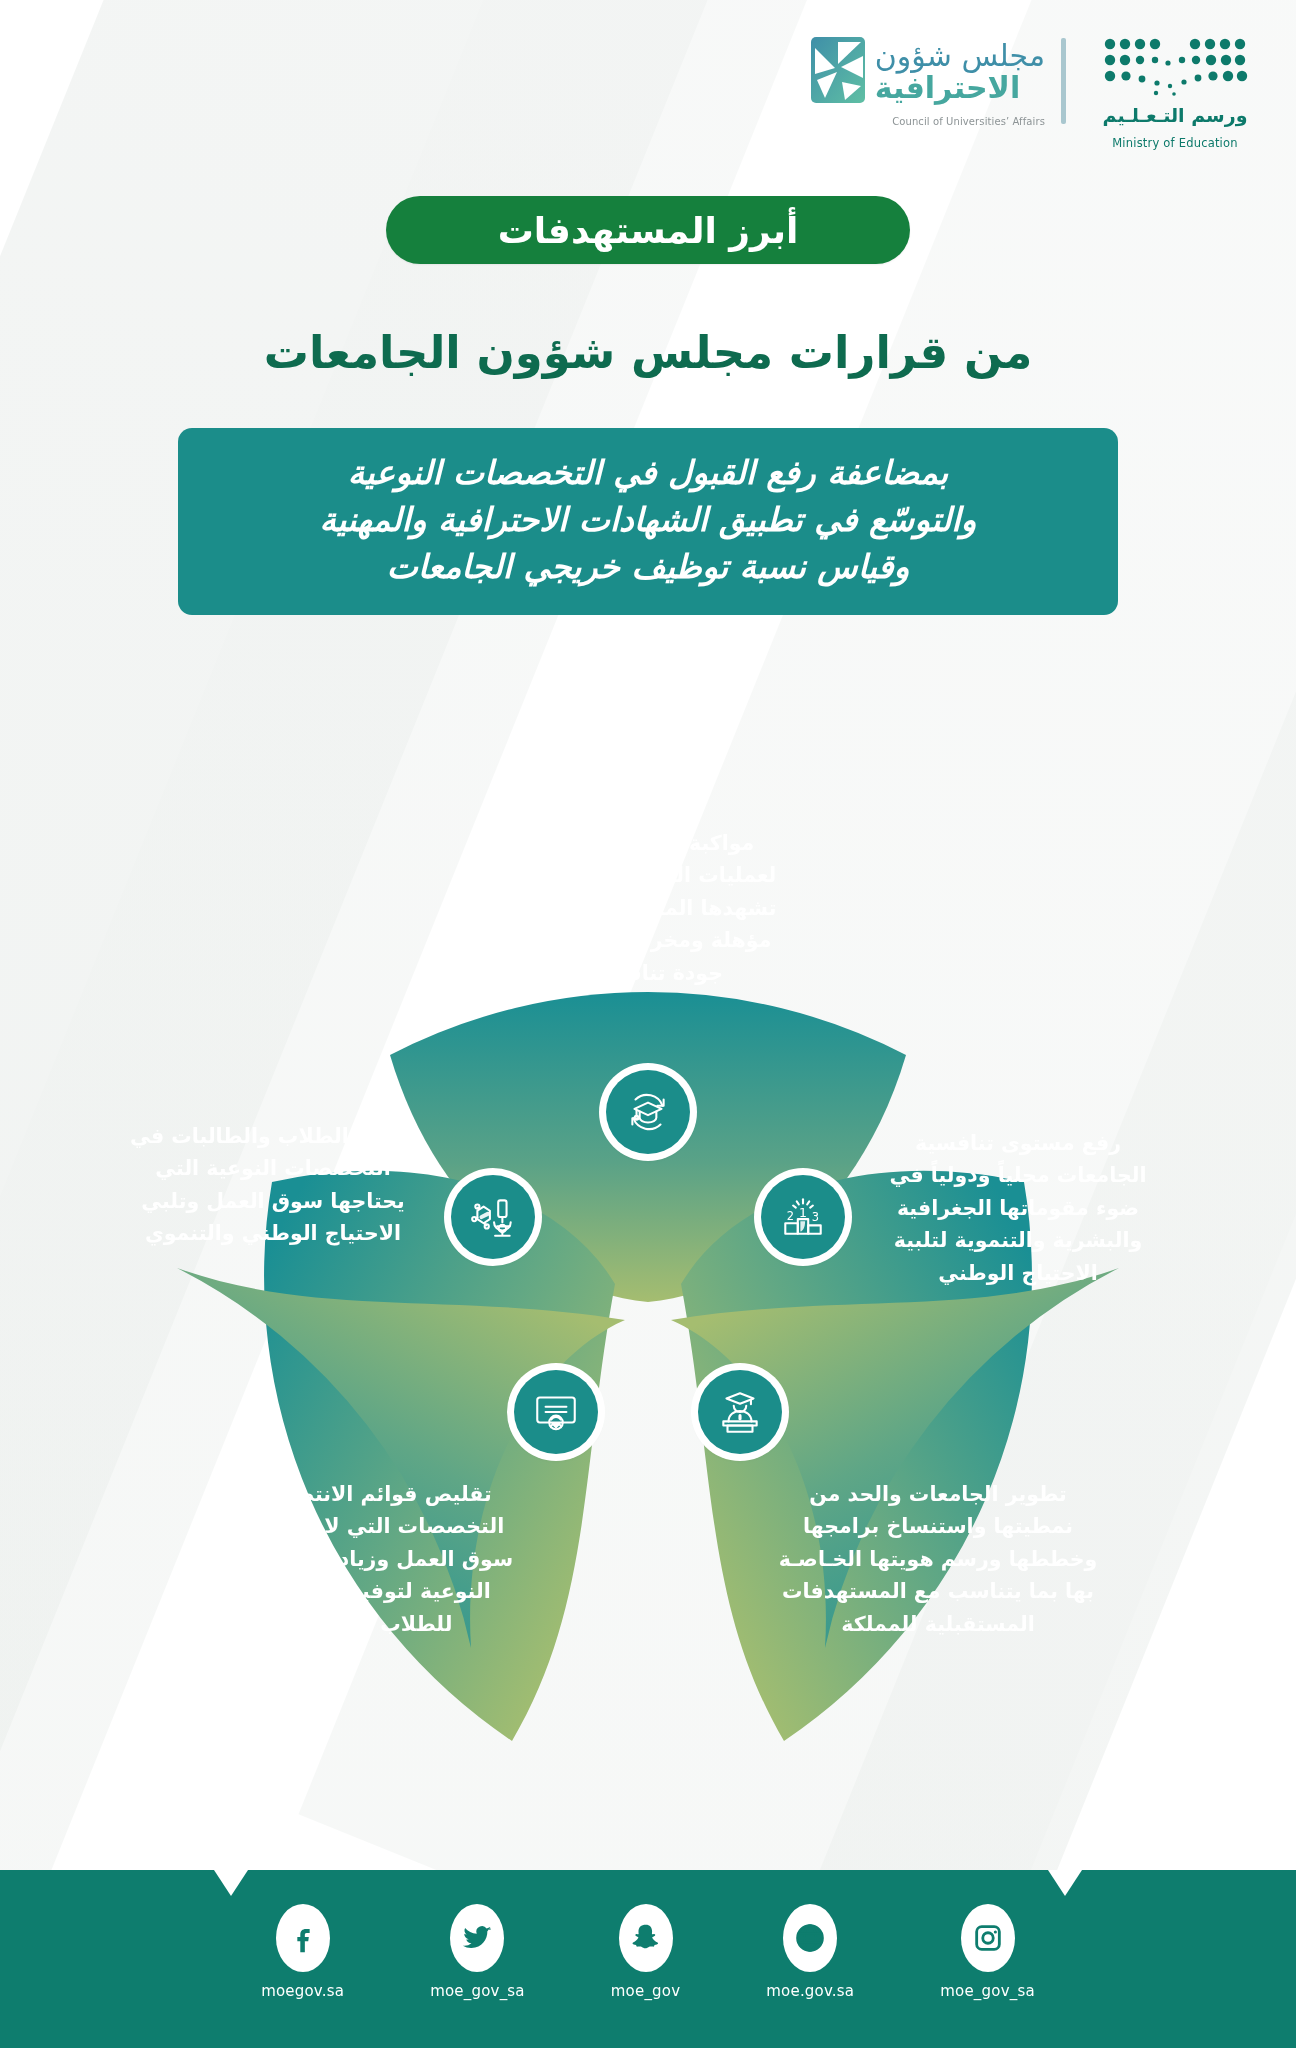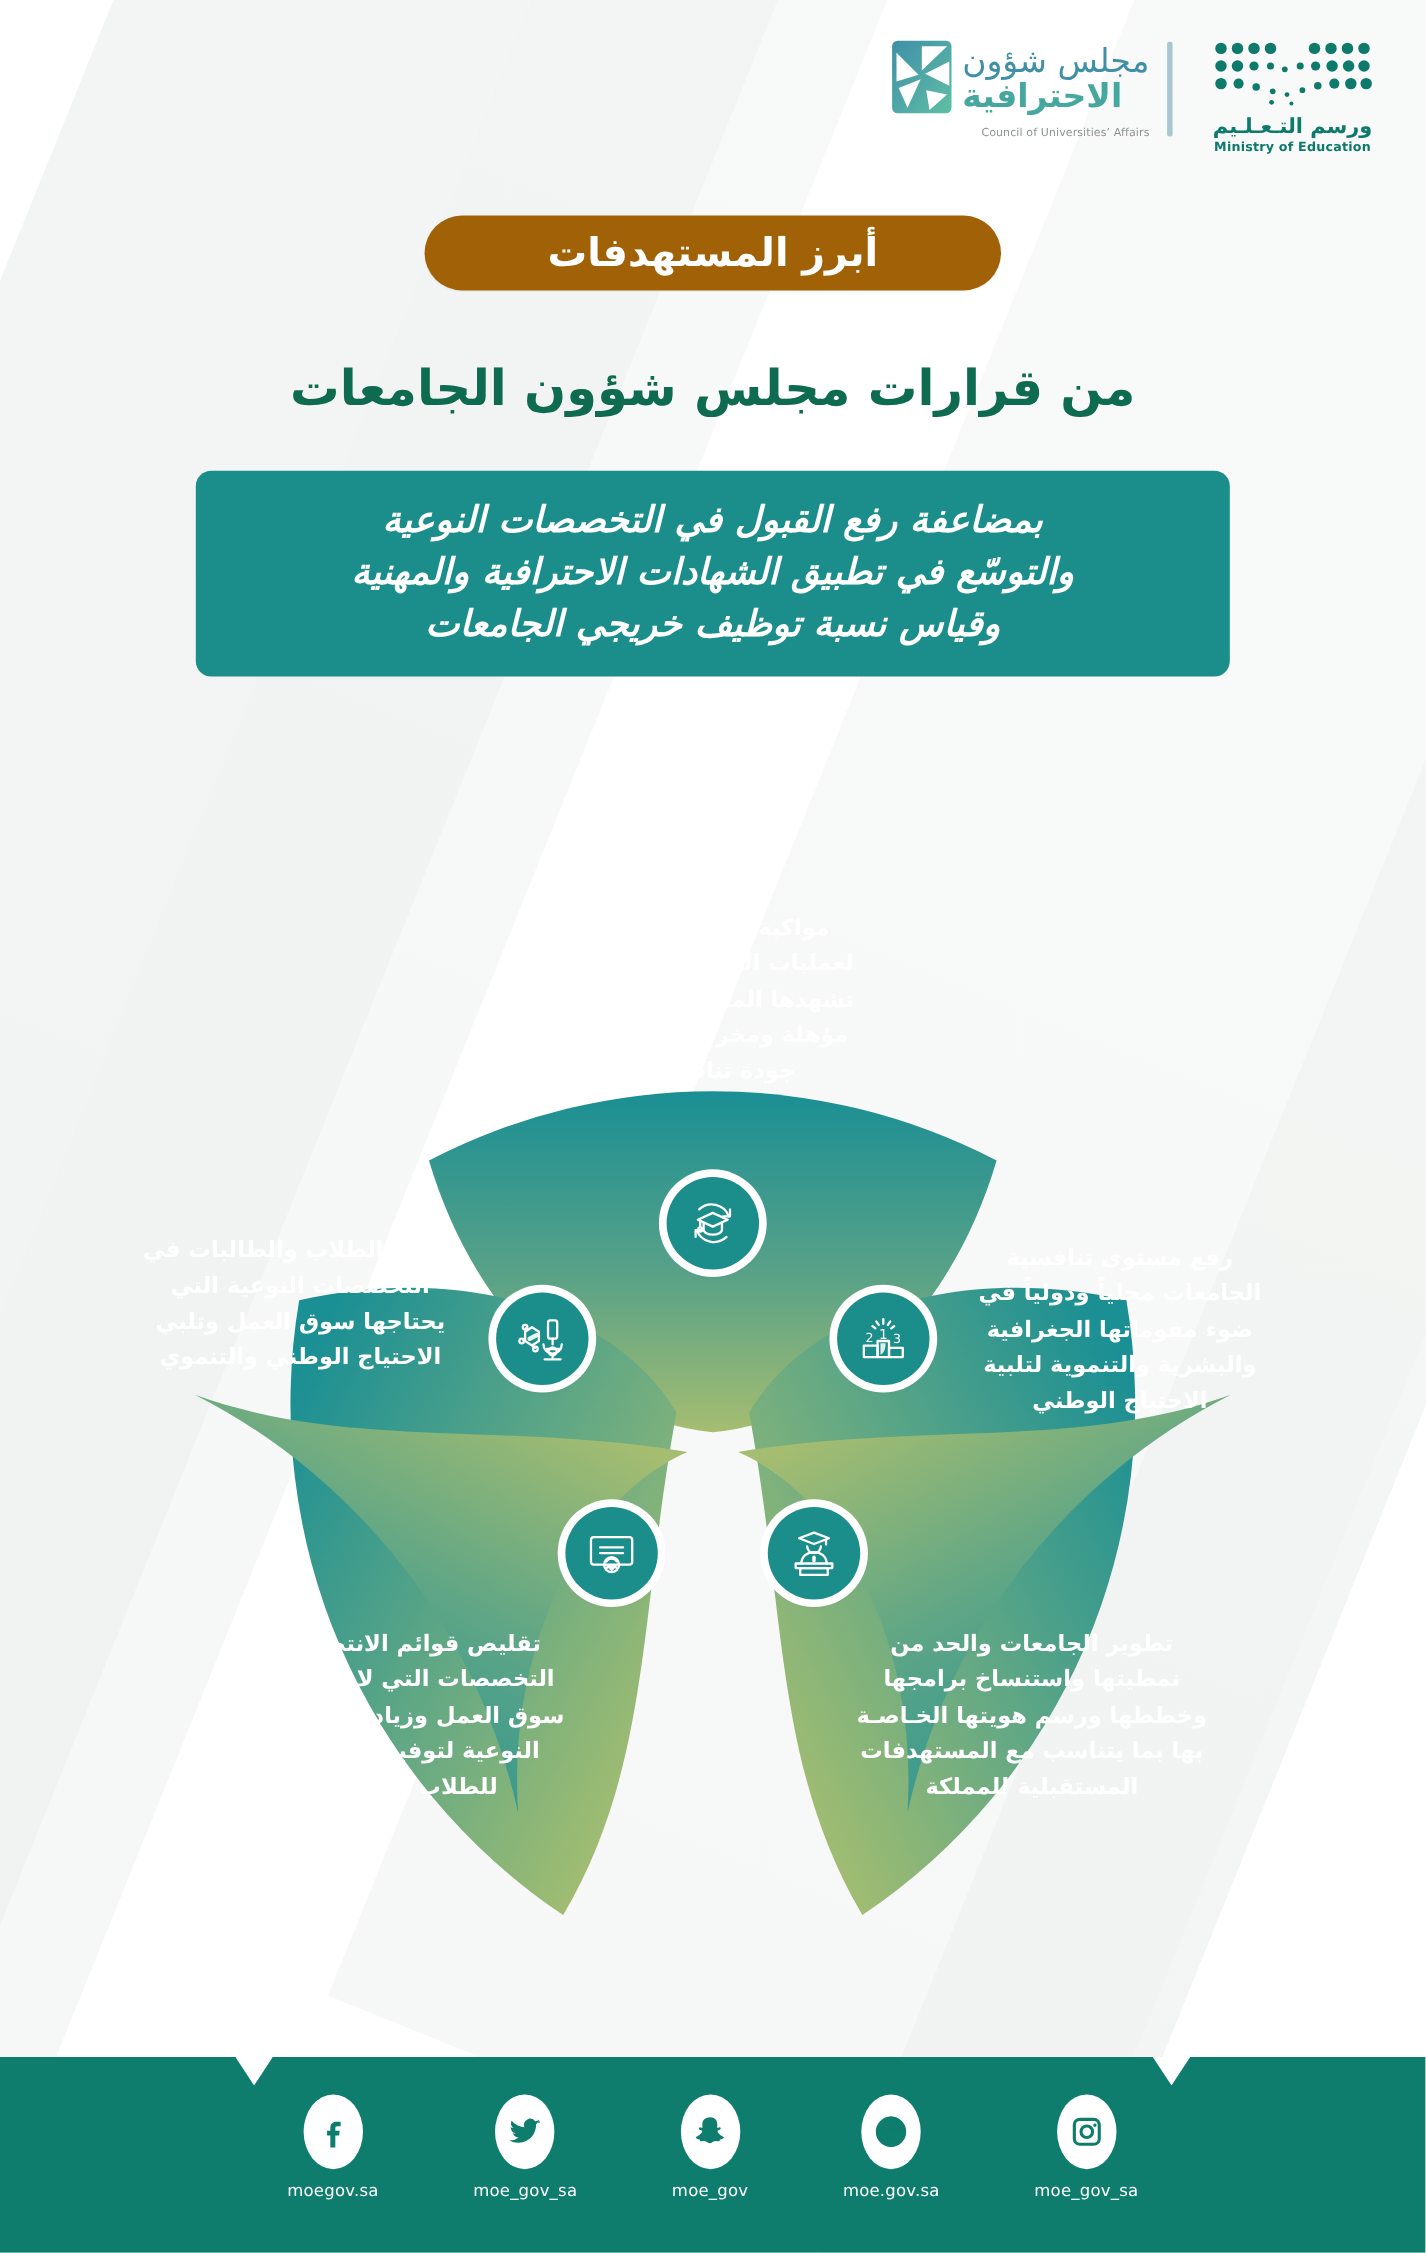--- a/index.html
+++ b/index.html
@@ -21,36 +21,36 @@
 
   .page{position:absolute;inset:0;z-index:2;}
 
   
   .header{position:absolute;top:28px;left:0;width:100%;height:120px;}
   .logos{position:absolute;right:28px;top:4px;display:flex;align-items:flex-start;direction:ltr;}
 
   .moe-logo{display:flex;flex-direction:column;align-items:center;padding:4px 18px 0 18px;}
   .moe-dots{width:150px;height:62px;}
   .moe-ar{font-size:19px;color:#0d7a6b;letter-spacing:1px;font-weight:700;margin-top:2px;}
-  .moe-en{font-size:11.5px;color:#0d7a6b;font-weight:700;letter-spacing:.2px;margin-top:0;}
+  .moe-en{font-size:11.5px;color:#0d7a6b;font-weight:400;letter-spacing:.2px;margin-top:10px;}
 
   .divider{width:5px;height:86px;background:#a9c7cf;margin:6px 16px 0 16px;border-radius:2px;}
 
   .cua-logo{display:flex;flex-direction:column;align-items:flex-end;padding-top:2px;}
   .cua-row{display:flex;align-items:center;direction:rtl;}
   .cua-words{display:flex;flex-direction:column;align-items:flex-end;margin-left:8px;line-height:1.06;}
   .cua-l1{font-size:30px;font-weight:400;color:#3f8fa8;letter-spacing:.5px;}
   .cua-l2{font-size:30px;font-weight:700;color:#46a79f;letter-spacing:.5px;}
   .cua-en{font-size:10px;color:#8d9496;margin-top:6px;letter-spacing:.1px;direction:ltr;}
 
   
   .pill{
     position:absolute;top:196px;left:50%;transform:translateX(-50%);
     min-width:420px;height:68px;border-radius:34px;
-    background:#a16207;display:flex;align-items:center;justify-content:center;
+    background:#15803d;display:flex;align-items:center;justify-content:center;
     color:#ffffff;font-size:36px;font-weight:700;padding:0 52px;
     box-shadow:0 1px 2px rgba(0,0,0,.06);
   }
 
   
   .heading{
     position:absolute;top:326px;left:0;width:100%;
     text-align:center;color:#0e6b4f;font-size:45px;font-weight:700;letter-spacing:-.3px;
   }
 

